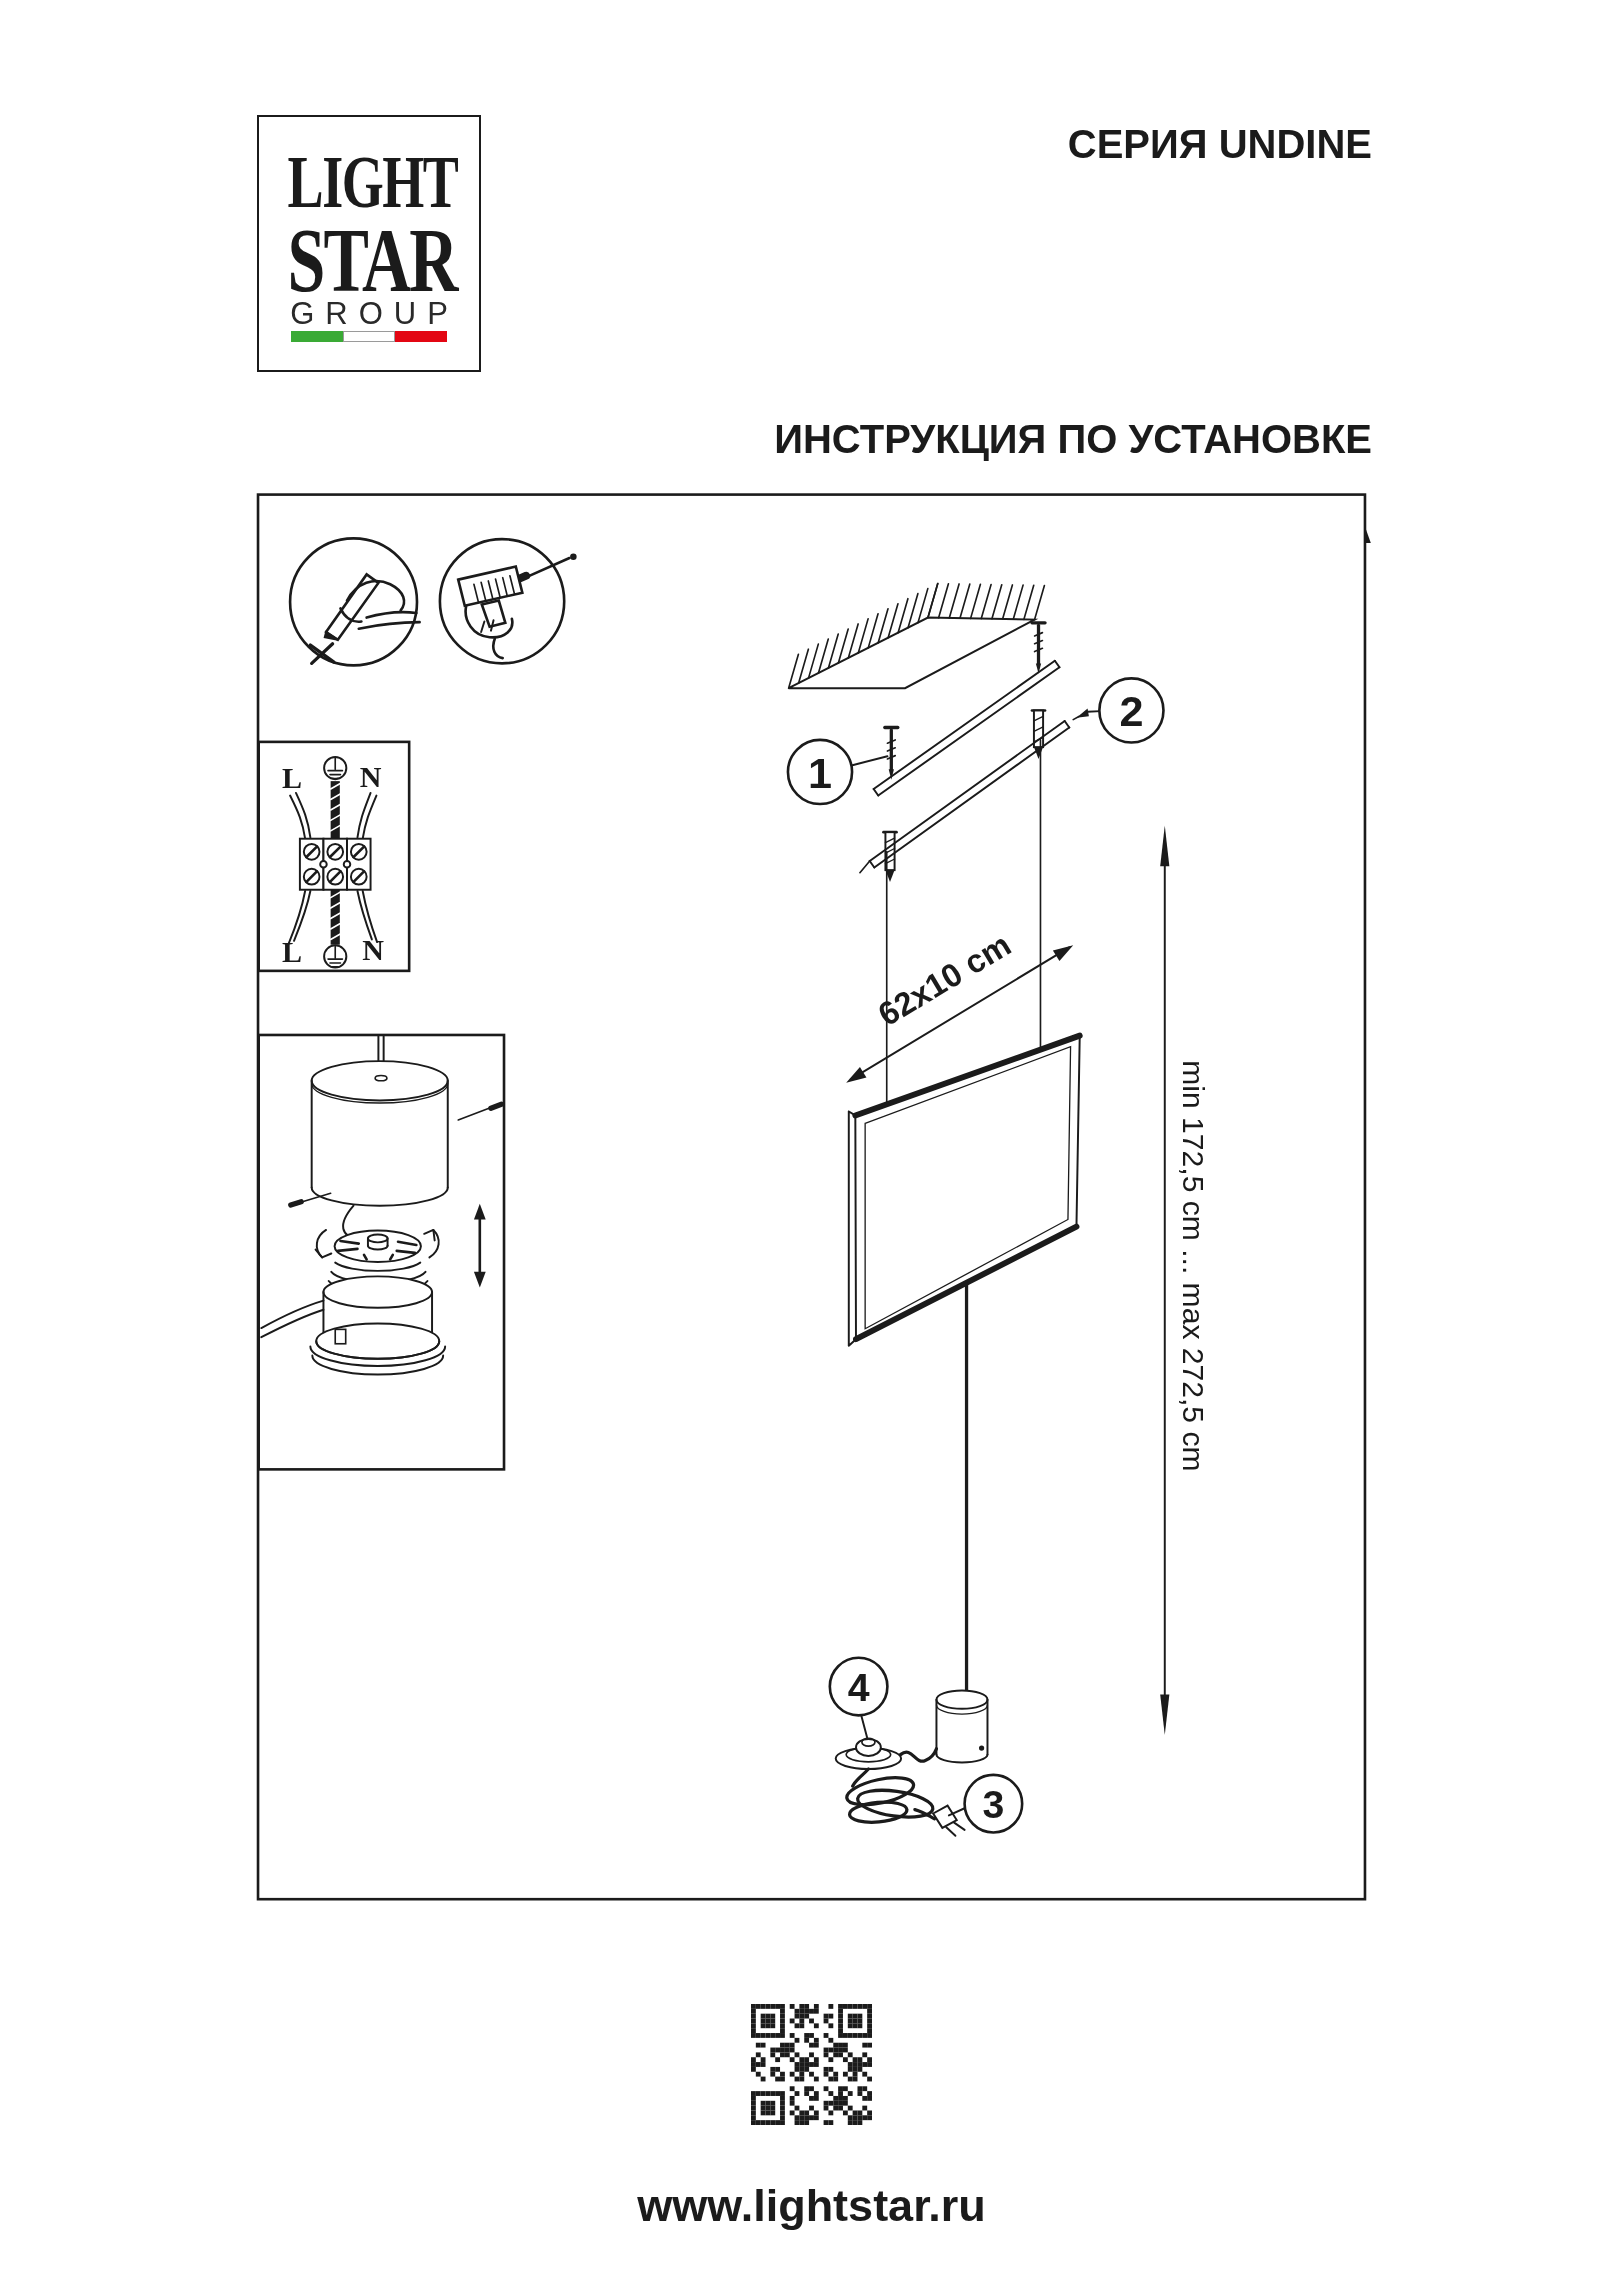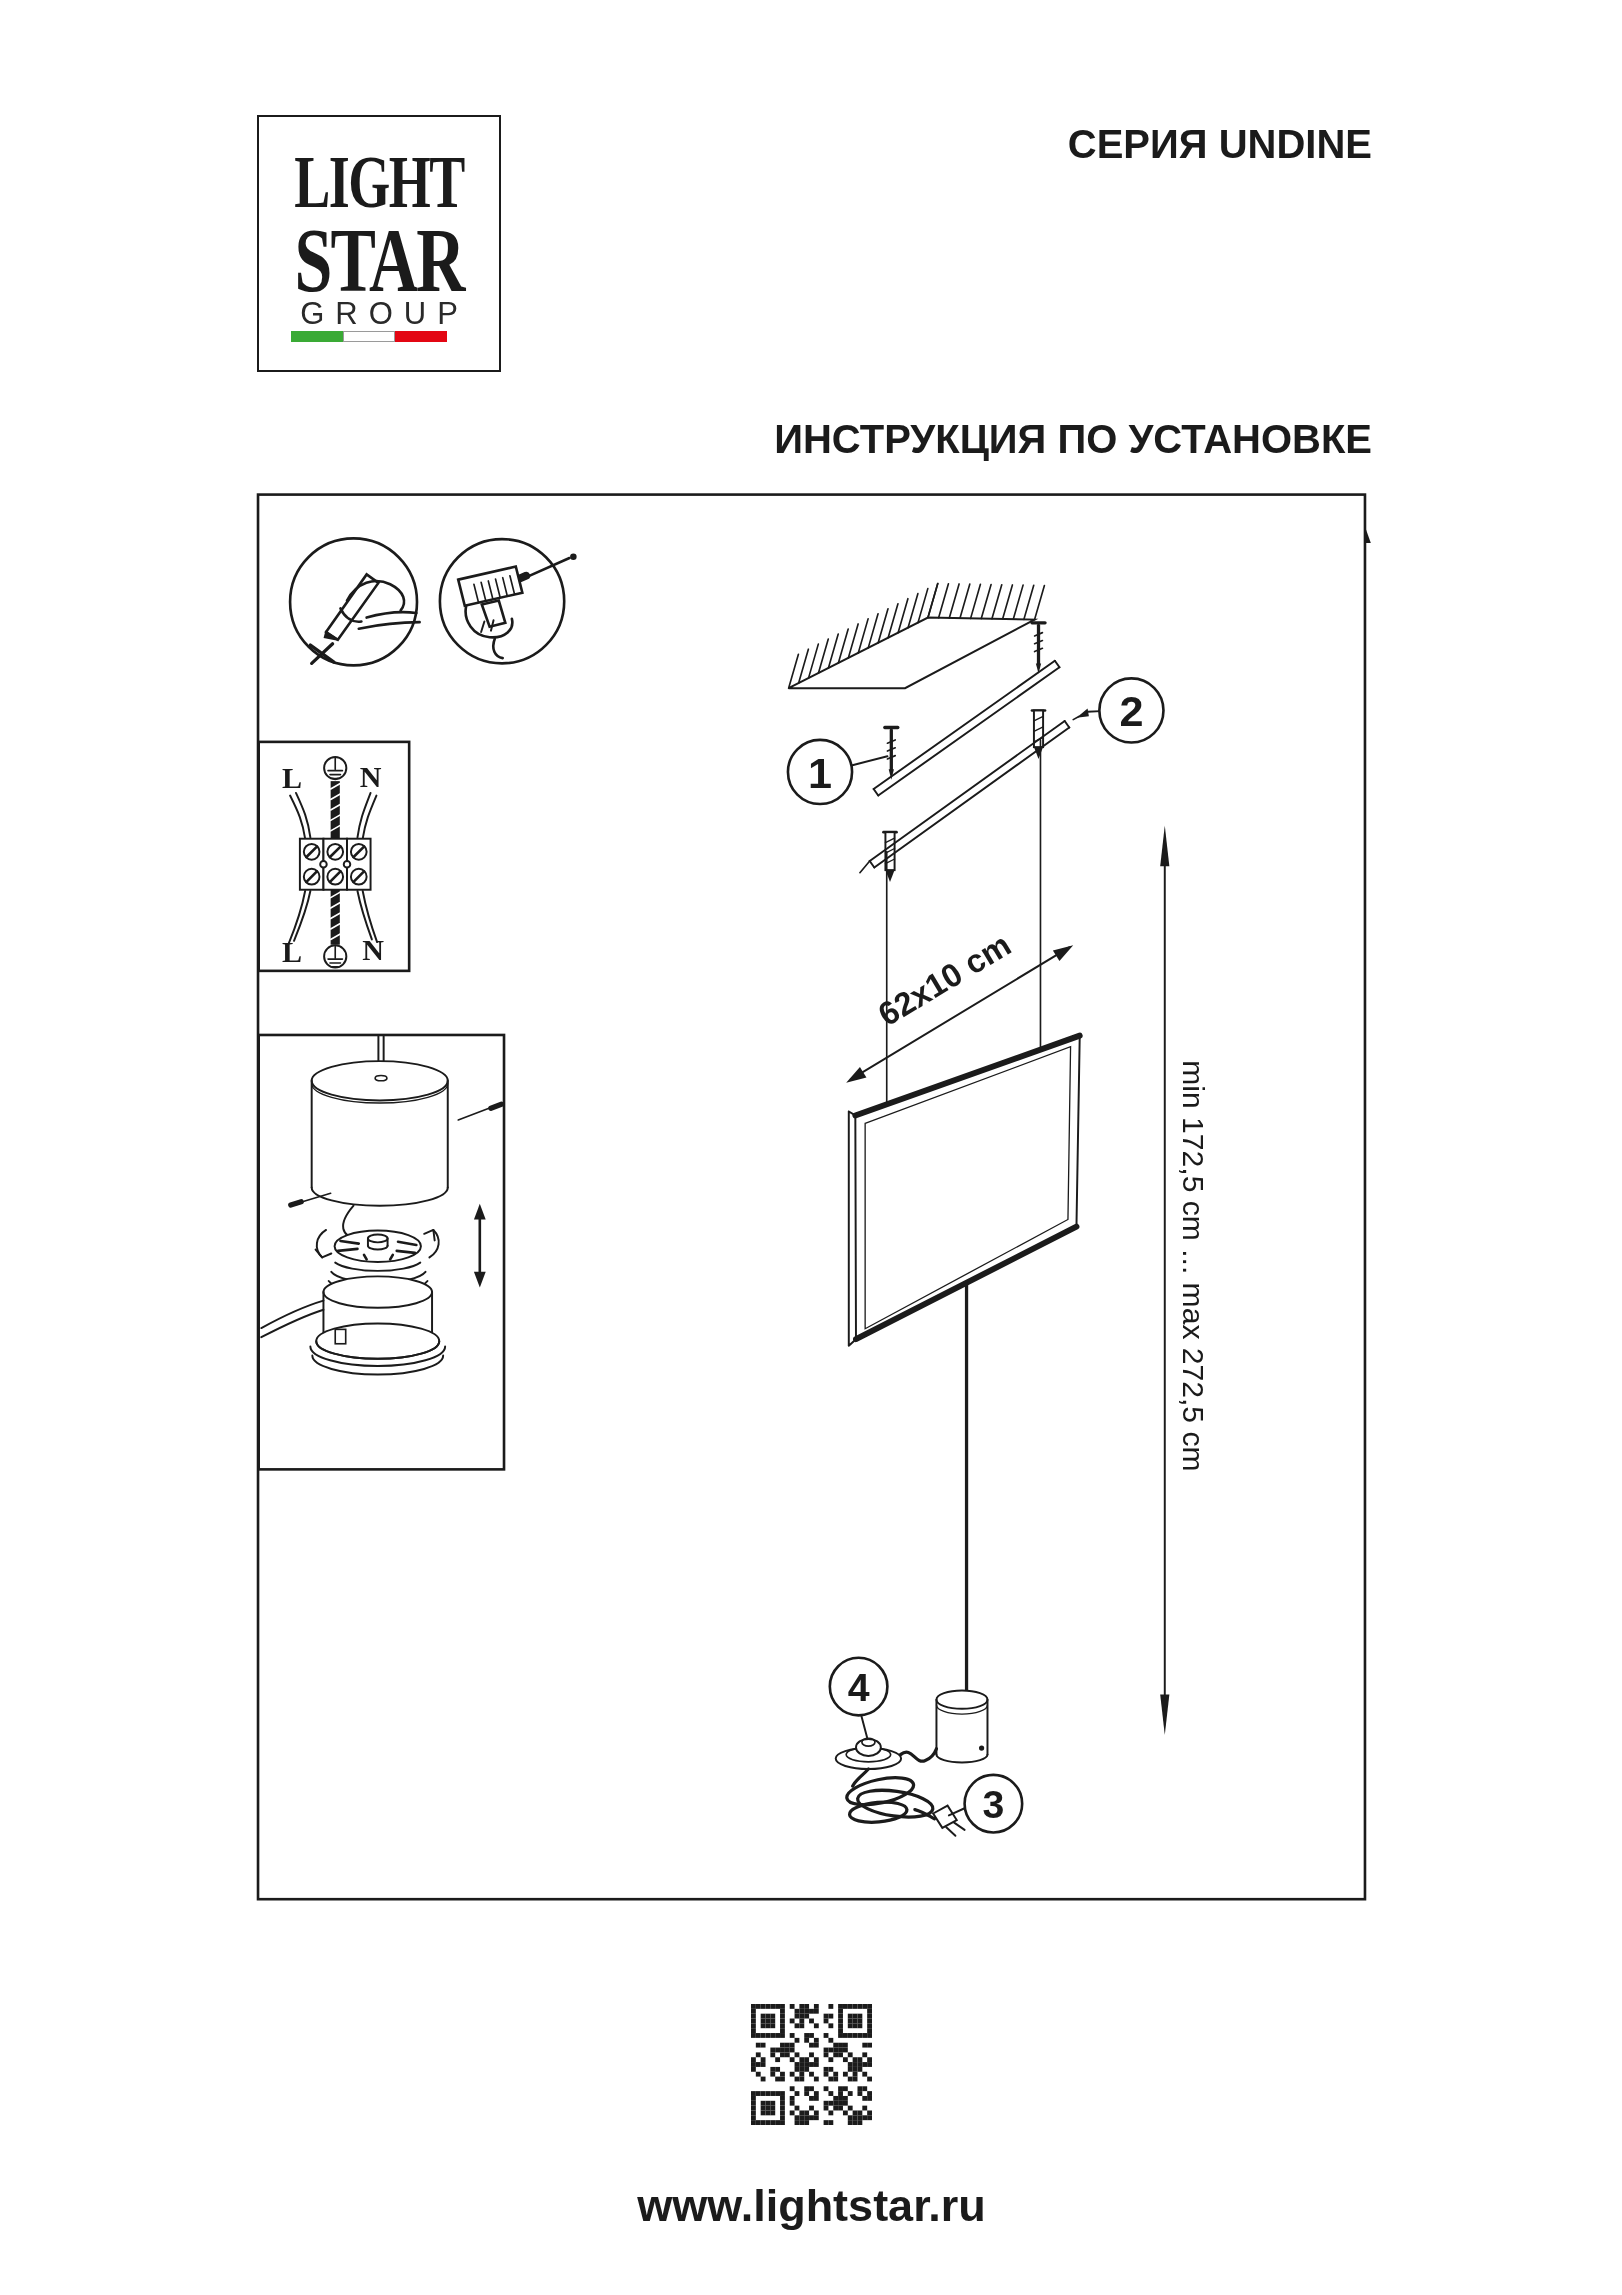--- a/index.html
+++ b/index.html
@@ -2,21 +2,21 @@
 <html style="font-size:10.5px"><head>
 <meta charset="utf-8">
 <style>
   html,body{margin:0;padding:0;background:#888;}
   #page{position:relative;width:1623px;height:2295px;background:#ffffff;
         font-family:"Liberation Sans",sans-serif;color:#1b1b1b;overflow:hidden;}
   .abs{position:absolute;}
   .hdr{position:absolute;right:251px;text-align:right;font-weight:bold;
        font-size:40px;line-height:1;white-space:nowrap;letter-spacing:0px;}
   
-  #logo-box{position:absolute;left:257px;top:115px;width:244px;height:257px;
+  #logo-box{position:absolute;left:257px;top:115px;width:224px;height:257px;
             border:2.6px solid #1b1b1b;box-sizing:border-box;}
   .logo-serif{position:absolute;width:100%;text-align:center;
               font-family:"Liberation Serif",serif;font-weight:bold;color:#1b1b1b;}
   #logo-w1{top:29px;font-size:73px;line-height:1;letter-spacing:-2px;transform:scaleX(0.74);}
   #logo-w2{top:97px;font-size:92px;line-height:1;letter-spacing:-2.6px;transform:scaleX(0.74);}
   #logo-w3{position:absolute;top:179px;width:100%;text-align:center;
            font-size:31px;letter-spacing:11px;text-indent:11px;color:#2a2a2a;}
   #flag{position:absolute;left:32px;top:214px;width:157px;height:10.5px;}
   #flag span{display:inline-block;width:52px;height:10.5px;vertical-align:top;box-sizing:border-box;}
   

